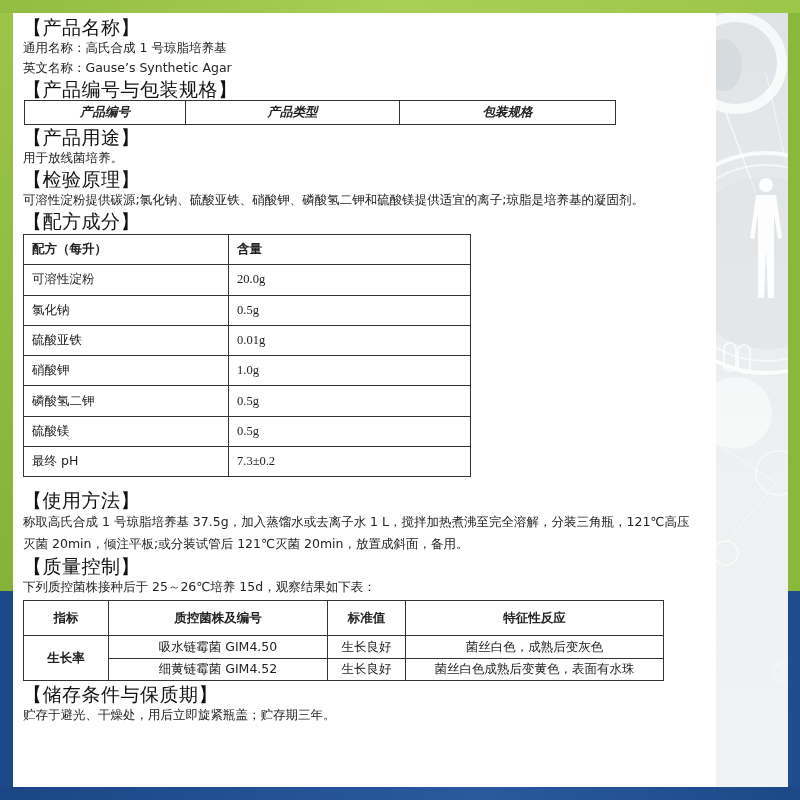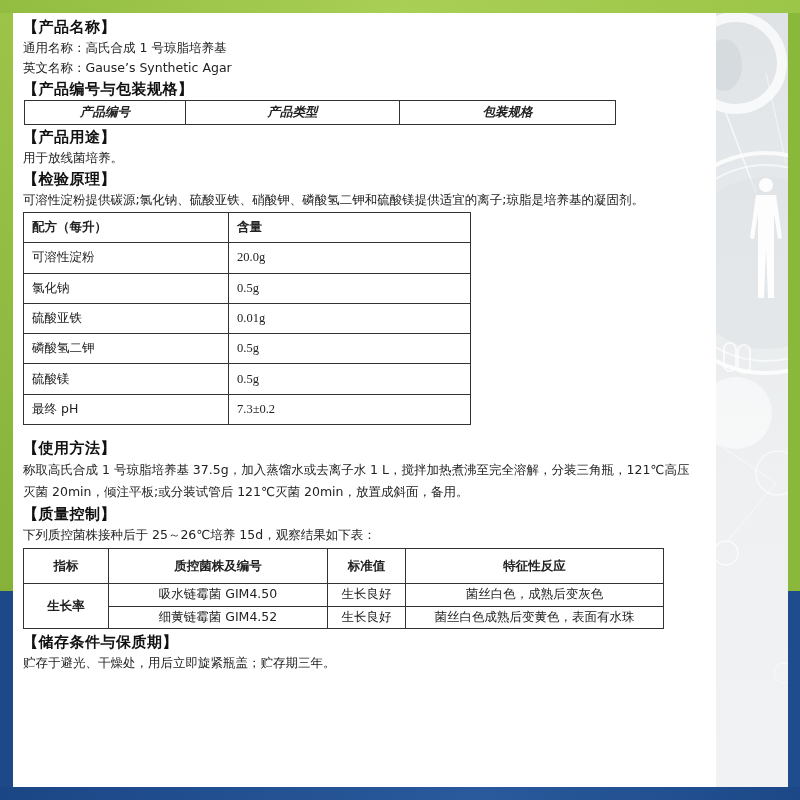--- a/index.html
+++ b/index.html
@@ -35,21 +35,21 @@
   }
   .left-blue {
     position: absolute; left: 0; top: 591px; width: 13px; height: 196px; background: #1d4988;
   }
   .panel {
     position: absolute; left: 13px; top: 13px; width: 703px; height: 774px;
     background: #ffffff;
     padding: 3px 10px 0 10px;
   }
   .h {
-    font-size: 15px; font-weight: bold; line-height: 22px; height: 22px;
+    font-size: 19px; font-weight: normal; line-height: 22px; height: 22px;
     letter-spacing: 0.5px; color: #111;
   }
   .p { font-size: 12.5px; line-height: 20px; color: #222; white-space: nowrap; }
   table { border-collapse: collapse; }
   td, th { border: 1.3px solid #333; font-size: 12.5px; color: #222; }
   th { font-weight: bold; }
   .tbl-pkg { width: 592px; margin-left: 1px; font-style: italic; }
   .tbl-pkg th, .tbl-pkg td { height: 23px; text-align: center; }
   .tbl-pkg th { height: 24px; }
   .tbl-form { width: 448px; margin-top: 2px; }
@@ -111,37 +111,42 @@
     </tr>
   </tbody>
     </table>
 
   <div class="h" style="margin-top:1px">【产品用途】</div>
   <div class="p">用于放线菌培养。</div>
 
   <div class="h">【检验原理】</div>
   <div class="p">可溶性淀粉提供碳源;氯化钠、硫酸亚铁、硝酸钾、磷酸氢二钾和硫酸镁提供适宜的离子;琼脂是培养基的凝固剂。</div>
 
+  <div class="h">【配方成分】</div>
   <table class="tbl-form">
     <tbody>
         <tr>
       <th style="width:205px">配方（每升）</th>
       <th>含量</th>
     </tr>
     <tr>
           <td>可溶性淀粉</td>
           <td class="val">20.0g</td>
         </tr>
     <tr>
           <td>氯化钠</td>
           <td class="val">0.5g</td>
         </tr>
     <tr>
           <td>硫酸亚铁</td>
           <td class="val">0.01g</td>
+        </tr>
+    <tr>
+          <td>硝酸钾</td>
+          <td class="val">1.0g</td>
         </tr>
     <tr>
           <td>磷酸氢二钾</td>
           <td class="val">0.5g</td>
         </tr>
     <tr>
           <td>硫酸镁</td>
           <td class="val">0.5g</td>
         </tr>
     <tr>

